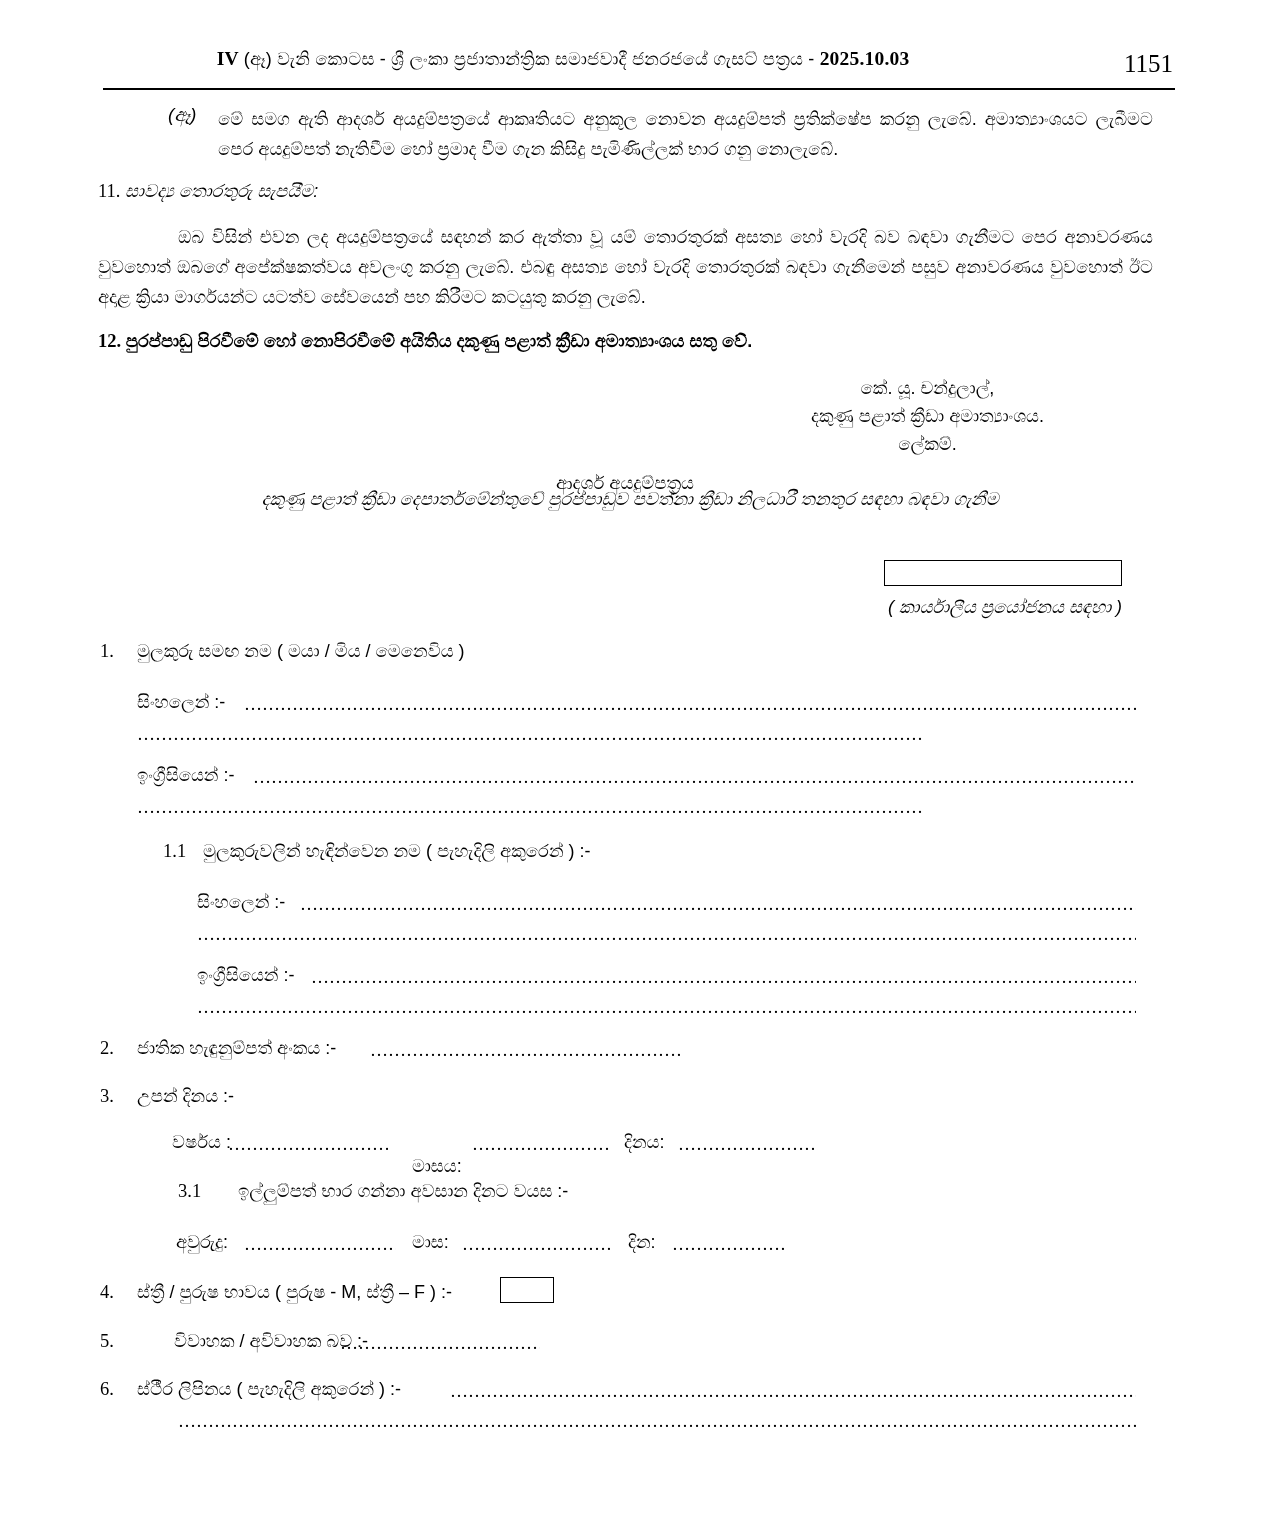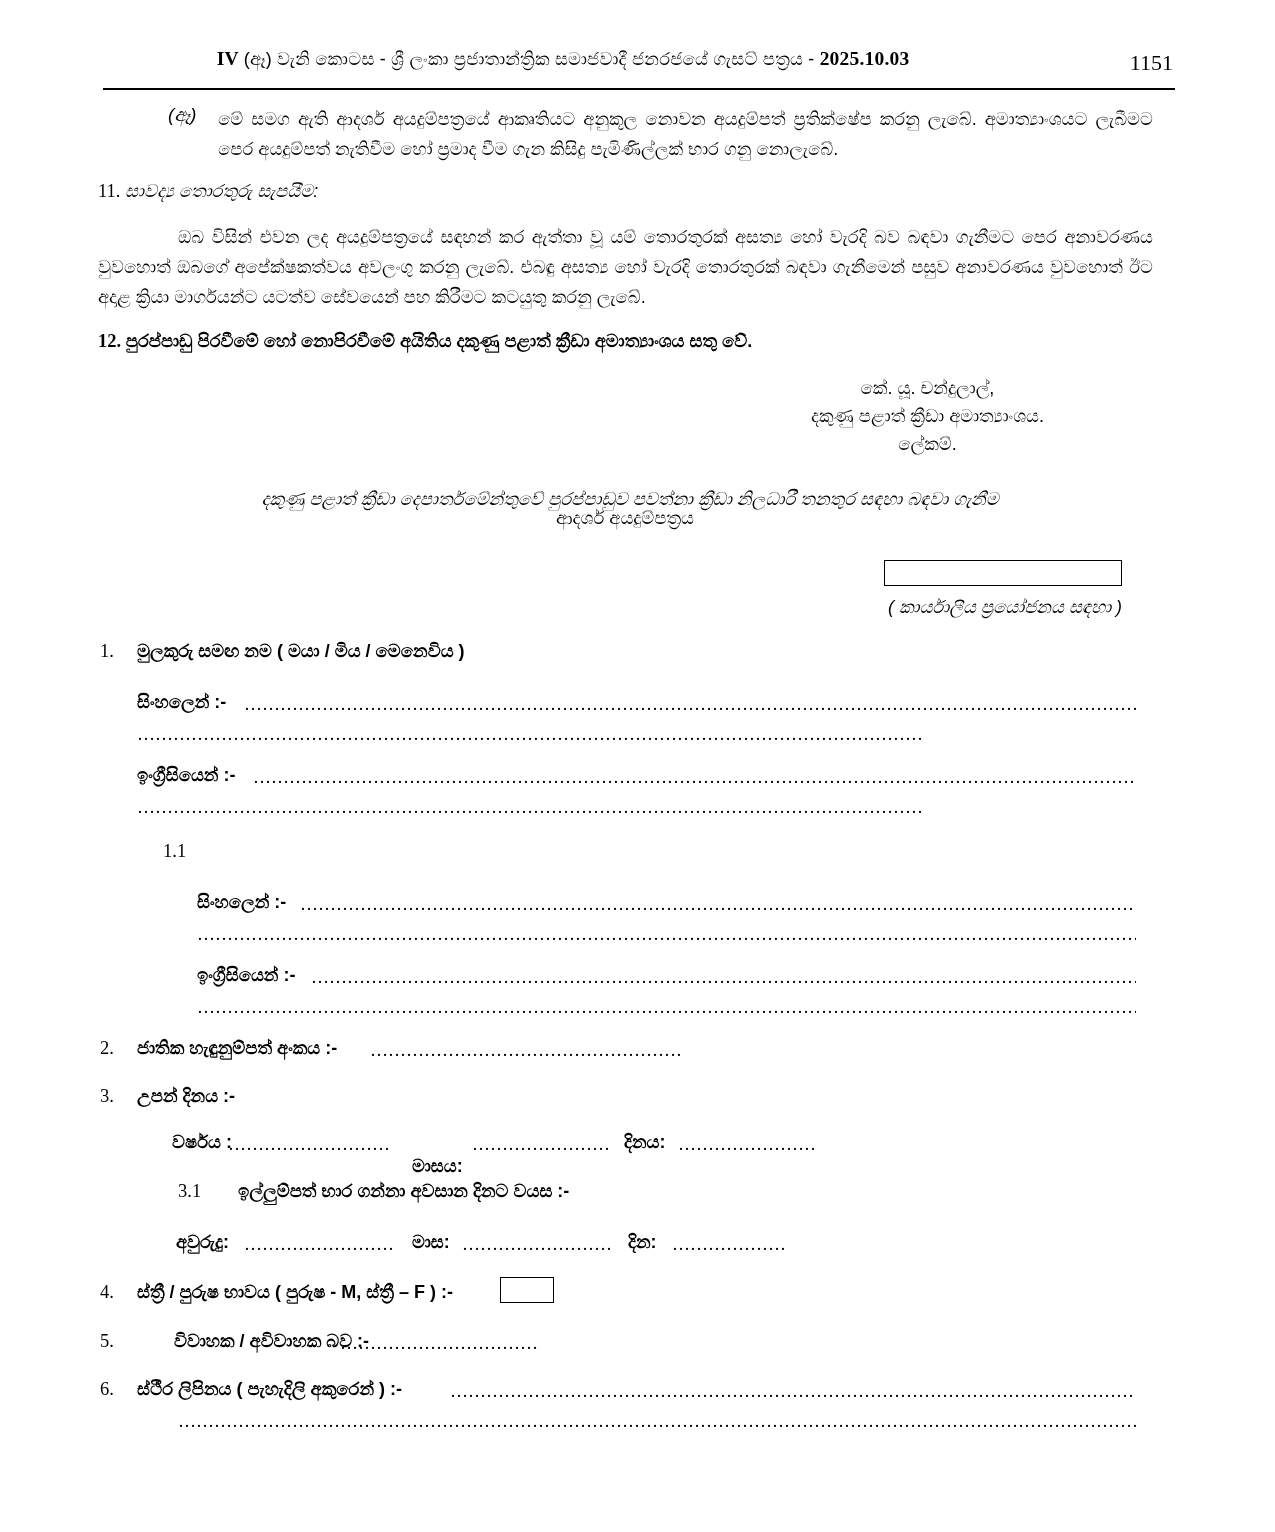--- a/index.html
+++ b/index.html
@@ -41,21 +41,21 @@
   .header-title .roman {
     font-weight: bold;
   }
   .header-title .datepart {
     font-weight: bold;
   }
   .header-page {
     position: absolute;
     right: 2px;
     top: 2px;
-    font-size: 22px;
+    font-size: 25px;
   }
   .header-rule {
     position: absolute;
     left: 103px;
     top: 88px;
     width: 1072px;
     height: 2px;
     background: #000;
   }
 
@@ -95,21 +95,21 @@
   .sec11-body { left: 98px;  top: 222px; width: 1055px; text-indent: 80px; }
   .sec12-head { left: 98px;  top: 326px; width: 1055px; }
 
   .sig {
     left: 700px;
     top: 374px;
     width: 455px;
     line-height: 28px;
   }
 
-  .form-title   { left: 200px; top: 468px; width: 850px; margin-top: 35px; }
+  .form-title   { left: 200px; top: 468px; width: 850px; }
   .form-subtitle{ left: 150px; top: 484px; width: 960px; font-style: italic; }
 
   .office-box {
     position: absolute;
     left: 884px;
     top: 560px;
     width: 238px;
     height: 26px;
     border: 1.6px solid #000;
     box-sizing: border-box;
@@ -118,21 +118,20 @@
 
   
   .q-num {
     position: absolute;
     font-size: 18.5px;
   }
   .q-text {
     position: absolute;
     font-size: 18px;
     white-space: nowrap;
-    font-weight: bold;
   }
   .dotline {
     position: absolute;
     height: 20px;
     overflow: hidden;
     white-space: nowrap;
     font-size: 18px;
     line-height: 20px;
   }
 
@@ -190,20 +189,21 @@
 
   <div class="q-text sin" style="left:137px; top:692px;">සිංහලෙන් :-</div>
   <div class="dotline" style="left:244px; top:694px; width:892px;">………………………………………………………………………………………………………………………………………………………………………………………………………………………………………………………………………………………………………</div>
   <div class="dotline" style="left:137px; top:724px; width:785px;">………………………………………………………………………………………………………………………………………………………………………………………………………………………………………………………………………………………………………</div>
 
   <div class="q-text sin" style="left:137px; top:765px;">ඉංග්‍රීසියෙන් :-</div>
   <div class="dotline" style="left:253px; top:767px; width:883px;">………………………………………………………………………………………………………………………………………………………………………………………………………………………………………………………………………………………………………</div>
   <div class="dotline" style="left:137px; top:797px; width:785px;">………………………………………………………………………………………………………………………………………………………………………………………………………………………………………………………………………………………………………</div>
 
   <div class="q-num" style="left:163px; top:841px;">1.1</div>
+  <div class="q-text sin" style="left:203px; top:841px;">මුලකුරුවලින් හැඳින්වෙන නම ( පැහැදිලි අකුරෙන් ) :-</div>
 
   <div class="q-text sin" style="left:197px; top:892px;">සිංහලෙන් :-</div>
   <div class="dotline" style="left:300px; top:894px; width:836px;">………………………………………………………………………………………………………………………………………………………………………………………………………………………………………………………………………………………………………</div>
   <div class="dotline" style="left:197px; top:924px; width:939px;">………………………………………………………………………………………………………………………………………………………………………………………………………………………………………………………………………………………………………</div>
 
   <div class="q-text sin" style="left:197px; top:965px;">ඉංග්‍රීසියෙන් :-</div>
   <div class="dotline" style="left:311px; top:967px; width:825px;">………………………………………………………………………………………………………………………………………………………………………………………………………………………………………………………………………………………………………</div>
   <div class="dotline" style="left:197px; top:997px; width:939px;">………………………………………………………………………………………………………………………………………………………………………………………………………………………………………………………………………………………………………</div>
 
   <div class="q-num" style="left:100px; top:1038px;">2.</div>

